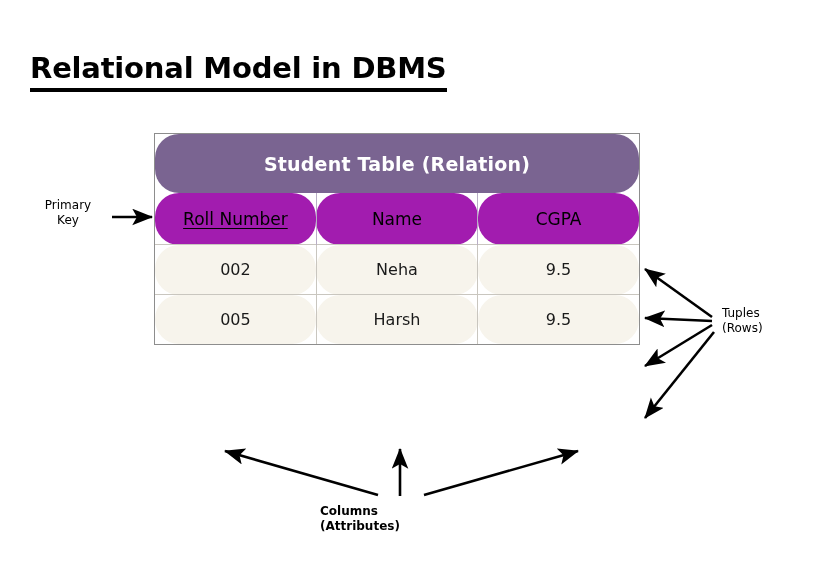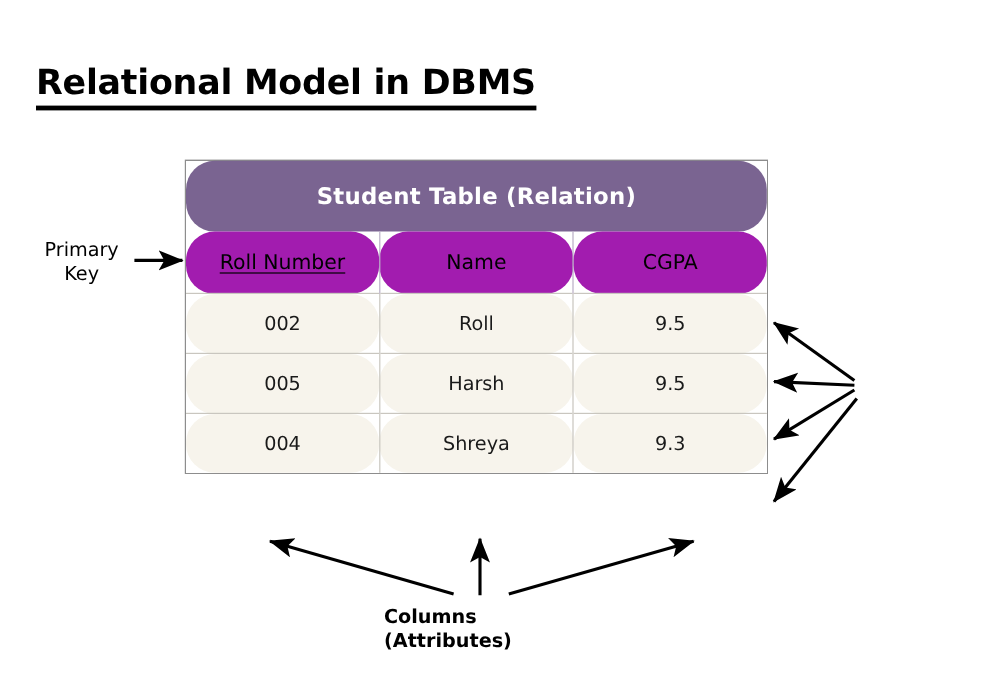--- a/index.html
+++ b/index.html
@@ -92,21 +92,21 @@
     border-top: 1px solid #c9c6bf;
     border-right: 1px solid #c9c6bf;
   }
   .data-cell:last-child { border-right: none; }
   tr.data-row:first-of-type .data-cell { border-top: 1px solid #b9aec6; }
 
   
   .annotation-label {
     position: absolute;
     font-family: "DejaVu Sans", sans-serif;
-    font-size: 16px;
+    font-size: 12px;
     font-weight: normal;
     color: #000000;
     line-height: 1.28;
     white-space: pre-line;
   }
   #primary-key-label {
     left: 28px;
     top: 172px;
     width: 80px;
     text-align: center;
@@ -155,41 +155,38 @@
           <span class="cell-text">Name</span>
         </td>
         <td class="col-header-cell" style="width:161px;">
           <span class="cell-text">CGPA</span>
         </td>
       </tr>
 
 
       <tr class="data-row">
         <td class="data-cell">002</td>
-        <td class="data-cell">Roll</td>
+        <td class="data-cell">Neha</td>
         <td class="data-cell">9.5</td>
       </tr>
 
       <tr class="data-row">
         <td class="data-cell">005</td>
         <td class="data-cell">Harsh</td>
         <td class="data-cell">9.5</td>
       </tr>
 
-      <tr class="data-row">
-        <td class="data-cell">004</td>
-        <td class="data-cell">Shreya</td>
-        <td class="data-cell">9.3</td>
-      </tr>
     </tbody>
   </table>
 
   <div class="annotation-label" id="primary-key-label">Primary
 Key</div>
 
+  <div class="annotation-label" id="tuples-label">Tuples
+(Rows)</div>
 
   <div class="annotation-label" id="columns-label">Columns
 (Attributes)</div>
 
   <svg id="arrow-layer" viewBox="0 0 827 583">
     <defs>
       <marker id="arrowhead" markerWidth="9" markerHeight="9" refX="7.6" refY="3.2" orient="auto" markerUnits="strokeWidth">
         <path d="M0,0 L8,3.2 L0,6.4 L1.8,3.2 Z" fill="#000000"></path>
       </marker>
     </defs>

